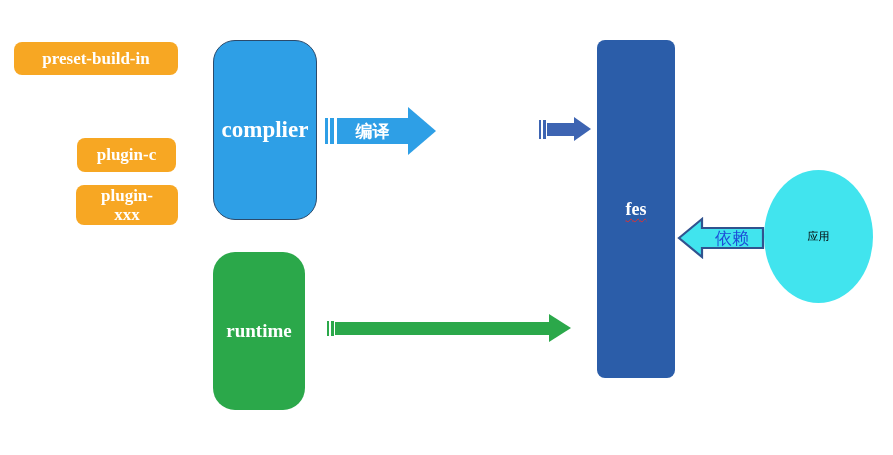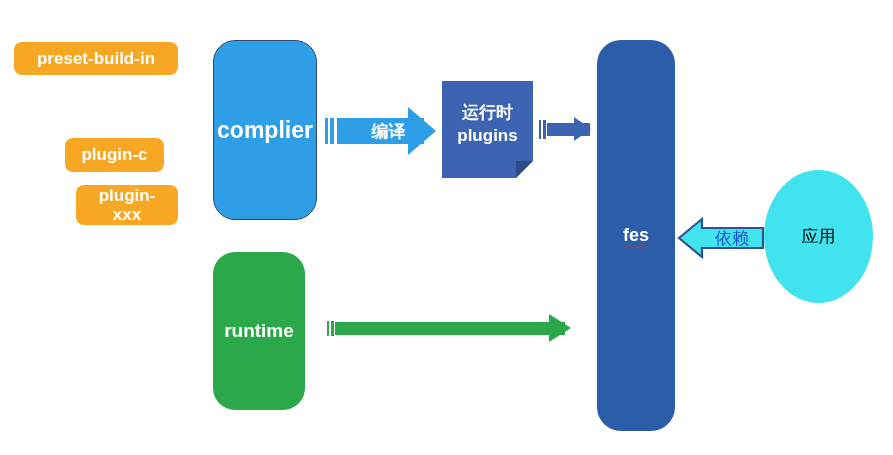--- a/index.html
+++ b/index.html
@@ -8,73 +8,73 @@
     --note-blue:#3D64B2;
     --note-fold:#2C4A86;
     --fes-blue:#2B5DA9;
     --green:#2BA84A;
     --cyan:#41E4EE;
     --arrow-outline:#31538F;
   }
   html,body{margin:0;padding:0;background:#fff;}
   .canvas{
     position:relative;width:893px;height:455px;background:#ffffff;
-    font-family:Liberation Sans, sans-serif;overflow:hidden;
+    font-family:Liberation Serif, serif;overflow:hidden;
   }
   
   .tag{
     position:absolute;background:var(--orange);color:#fff;
     font-weight:700;font-size:17px;border-radius:8px;
     display:flex;align-items:center;justify-content:center;
     text-align:center;white-space:pre-line;line-height:1.12;
   }
   #tag-preset{left:14px;top:42px;width:164px;height:33px;}
   #tag-plugin-b{left:79px;top:88px;width:99px;height:34px;}
-  #tag-plugin-c{left:65px;top:138px;width:99px;height:34px;}
+  #tag-plugin-c{left:77px;top:138px;width:99px;height:34px;}
   #tag-plugin-xxx{left:76px;top:185px;width:102px;height:40px;}
 
   .node{
     position:absolute;color:#fff;display:flex;align-items:center;justify-content:center;
     box-sizing:border-box;text-align:center;
   }
   #compiler{
     left:213px;top:40px;width:104px;height:180px;background:var(--light-blue);
     border:1.5px solid #2B4A6B;border-radius:22px;font-size:23px;font-weight:600;
   }
   #runtime{
     left:213px;top:252px;width:92px;height:158px;background:var(--green);
     border-radius:22px;font-size:19px;font-weight:700;
   }
   #fes{
-    left:597px;top:40px;width:78px;height:391px;background:var(--fes-blue);
-    border-radius:24px;font-size:18px;font-weight:600;
+    left:597px;top:40px;width:78px;height:338px;background:var(--fes-blue);
+    border-radius:8px;font-size:18px;font-weight:600;
   }
   #fes .misspelled{
     text-decoration-line:underline;text-decoration-style:wavy;
     text-decoration-color:#e03030;text-decoration-thickness:1px;
     text-underline-offset:3px;
   }
   #note{
     left:442px;top:81px;width:91px;height:97px;background:var(--note-blue);
     clip-path:polygon(0 0,100% 0,100% calc(100% - 17px),calc(100% - 17px) 100%,0 100%);
     font-size:17px;font-weight:600;white-space:pre-line;line-height:1.3;
     padding-bottom:10px;
   }
   #note::after{
     content:"";position:absolute;right:0;bottom:0;width:17px;height:17px;
     background:var(--note-fold);clip-path:polygon(0 0,100% 0,0 100%);
   }
   #app{
     left:764px;top:170px;width:109px;height:133px;background:var(--cyan);
-    border-radius:50%;color:#000;font-size:17px;font-weight:400;
+    border-radius:50%;color:#000;font-size:11px;font-weight:400;
   }
 
   
   .bar{position:absolute;}
-  .arrow-body{position:absolute;display:flex;align-items:center;justify-content:center;padding-left:16px;}
+  .arrow-body{position:absolute;display:flex;align-items:center;justify-content:center;}
   .arrow-head{position:absolute;width:0;height:0;}
 
   
   .cmp-bar1{left:325px;top:118px;width:2.5px;height:26px;background:var(--light-blue);}
   .cmp-bar2{left:330px;top:118px;width:3.5px;height:26px;background:var(--light-blue);}
   .cmp-body{left:337px;top:118px;width:71px;height:26px;background:var(--light-blue);
             color:#fff;font-size:17px;font-weight:700;}
   .cmp-head{left:408px;top:107px;border-top:24px solid transparent;
             border-bottom:24px solid transparent;border-left:28px solid var(--light-blue);}
 
@@ -110,22 +110,20 @@
   <div class="tag" id="tag-plugin-xxx">plugin-
 xxx</div>
 
   <div class="node" id="compiler">complier</div>
 
   <div class="bar cmp-bar1"></div>
   <div class="bar cmp-bar2"></div>
   <div class="arrow-body cmp-body">编译</div>
   <div class="arrow-head cmp-head"></div>
 
-  <div class="node" id="note">运行时
-plugins</div>
 
   <div class="bar sm-bar1"></div>
   <div class="bar sm-bar2"></div>
   <div class="arrow-body sm-body"></div>
   <div class="arrow-head sm-head"></div>
 
   <div class="node" id="runtime">runtime</div>
 
   <div class="bar grn-bar1"></div>
   <div class="bar grn-bar2"></div>

